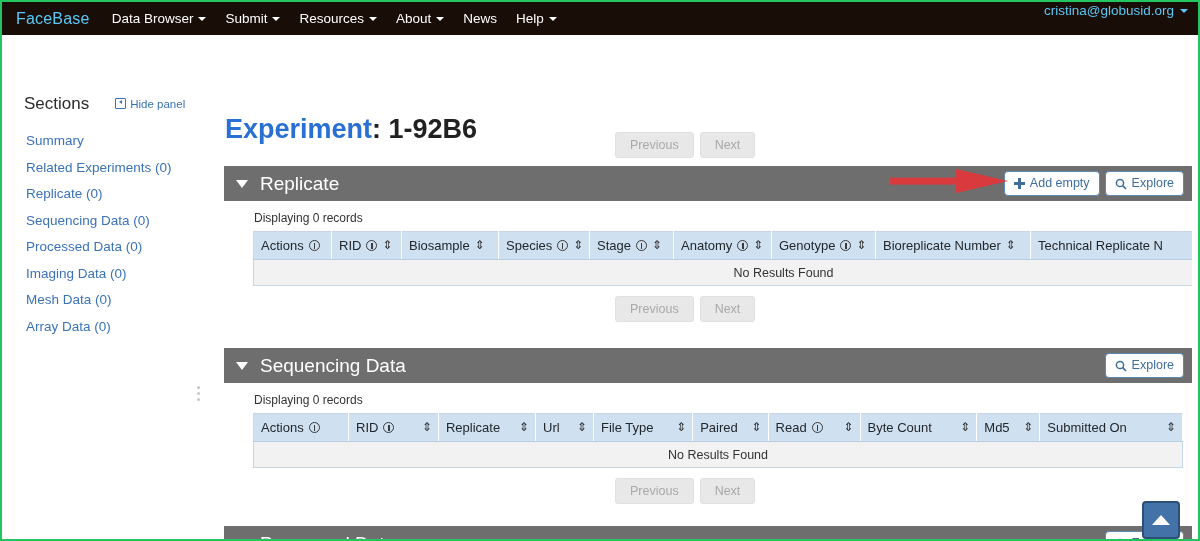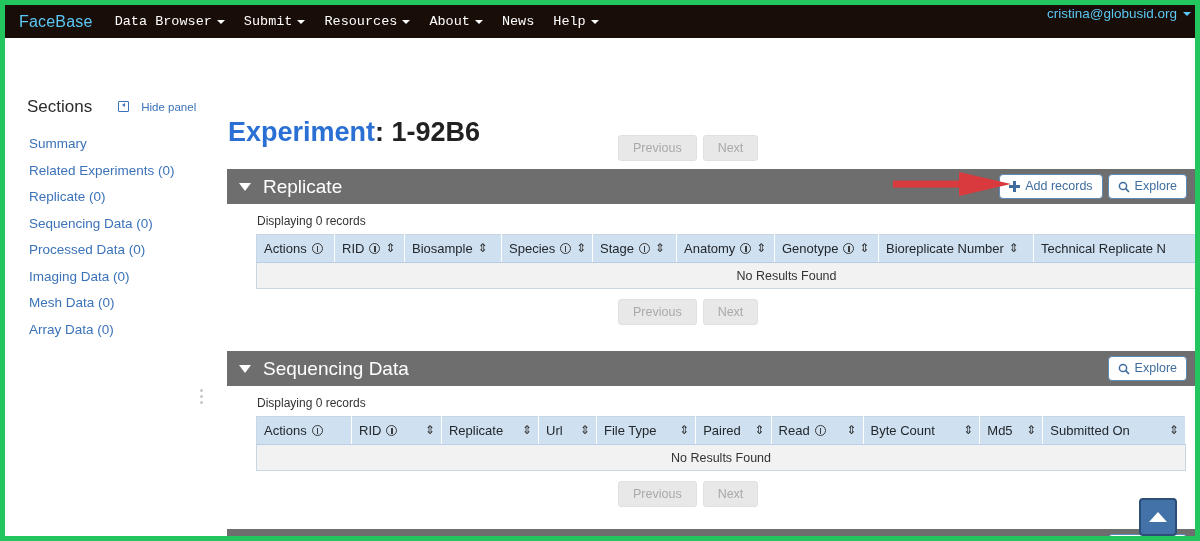--- a/index.html
+++ b/index.html
@@ -8,42 +8,42 @@
     width: 1200px; height: 541px;
     overflow: hidden;
     background: #ffffff;
     font-family: "Liberation Sans", sans-serif;
     -webkit-font-smoothing: antialiased;
   }
   .page {
     position: relative;
     width: 1200px; height: 541px;
     overflow: hidden;
-    border: 5px solid #22c55e;
+    border: 2px solid #22c55e;
     padding-left: 29px;
   }
 
   
   .navbar {
     position: absolute; top: 0; left: 0;
     width: 1200px; height: 33px;
     background: #190d08;
     display: flex; align-items: center;
     padding-left: 14px;
   }
   .brand {
     color: #5bc8f5; font-size: 16px;
     margin-right: 22px; letter-spacing: .2px;
     text-decoration: none; white-space: nowrap;
   }
   .nav-item {
     color: #ffffff; font-size: 13.5px;
     margin-right: 19px; white-space: nowrap;
     display: flex; align-items: center; gap: 5px;
-    text-decoration: none; cursor: pointer; font-family: Liberation Mono, monospace;
+    text-decoration: none; cursor: pointer;
   }
   .caret {
     width: 0; height: 0;
     border-left: 4px solid transparent;
     border-right: 4px solid transparent;
     border-top: 4px solid currentColor;
     display: inline-block;
   }
   .nav-right {
     position: absolute; right: 14px; top: 0; height: 17px;
@@ -93,21 +93,21 @@
     background: #ffffff;
     border-right: 1px solid #d8d8d8;
   }
   .sidebar-head {
     display: flex; align-items: baseline;
     padding: 58px 0 0 22px;
   }
   .sections-title { font-size: 17px; color: #2b2b2b; }
   .hide-panel {
     margin-left: 26px; color: #3b72b8; font-size: 11.5px;
-    display: flex; align-items: center; gap: 12px; cursor: pointer;
+    display: flex; align-items: center; gap: 4px; cursor: pointer;
     white-space: nowrap;
   }
   .panel-ico {
     width: 11px; height: 11px; border: 1.4px solid #3b72b8;
     border-radius: 1px; position: relative; display: inline-block;
   }
   .panel-ico::after {
     content: ""; position: absolute; left: 3px; top: 1px;
     width: 0; height: 0;
     border-top: 2.5px solid transparent;
@@ -371,21 +371,21 @@
       <button class="btn-disabled">Next</button>
     </div>
 
     <div class="section" style="top:130px;">
       <div class="section-head">
         <i class="chev"></i>
         <span class="section-title">Replicate</span>
         <span class="section-head-actions">
           <button class="btn btn-outline">
             <i class="plus-ico"></i>
-            <span>Add records</span>
+            <span>Add empty</span>
           </button>
           <button class="btn btn-outline">
             <svg width="12" height="12" viewBox="0 0 12 12">
               <circle cx="5" cy="5" r="3.6" fill="none" stroke="#3f6d9e" stroke-width="1.5"></circle>
               <line x1="7.7" y1="7.7" x2="11" y2="11" stroke="#3f6d9e" stroke-width="1.7"></line>
             </svg>
             <span>Explore</span>
           </button>
         </span>
       </div>

